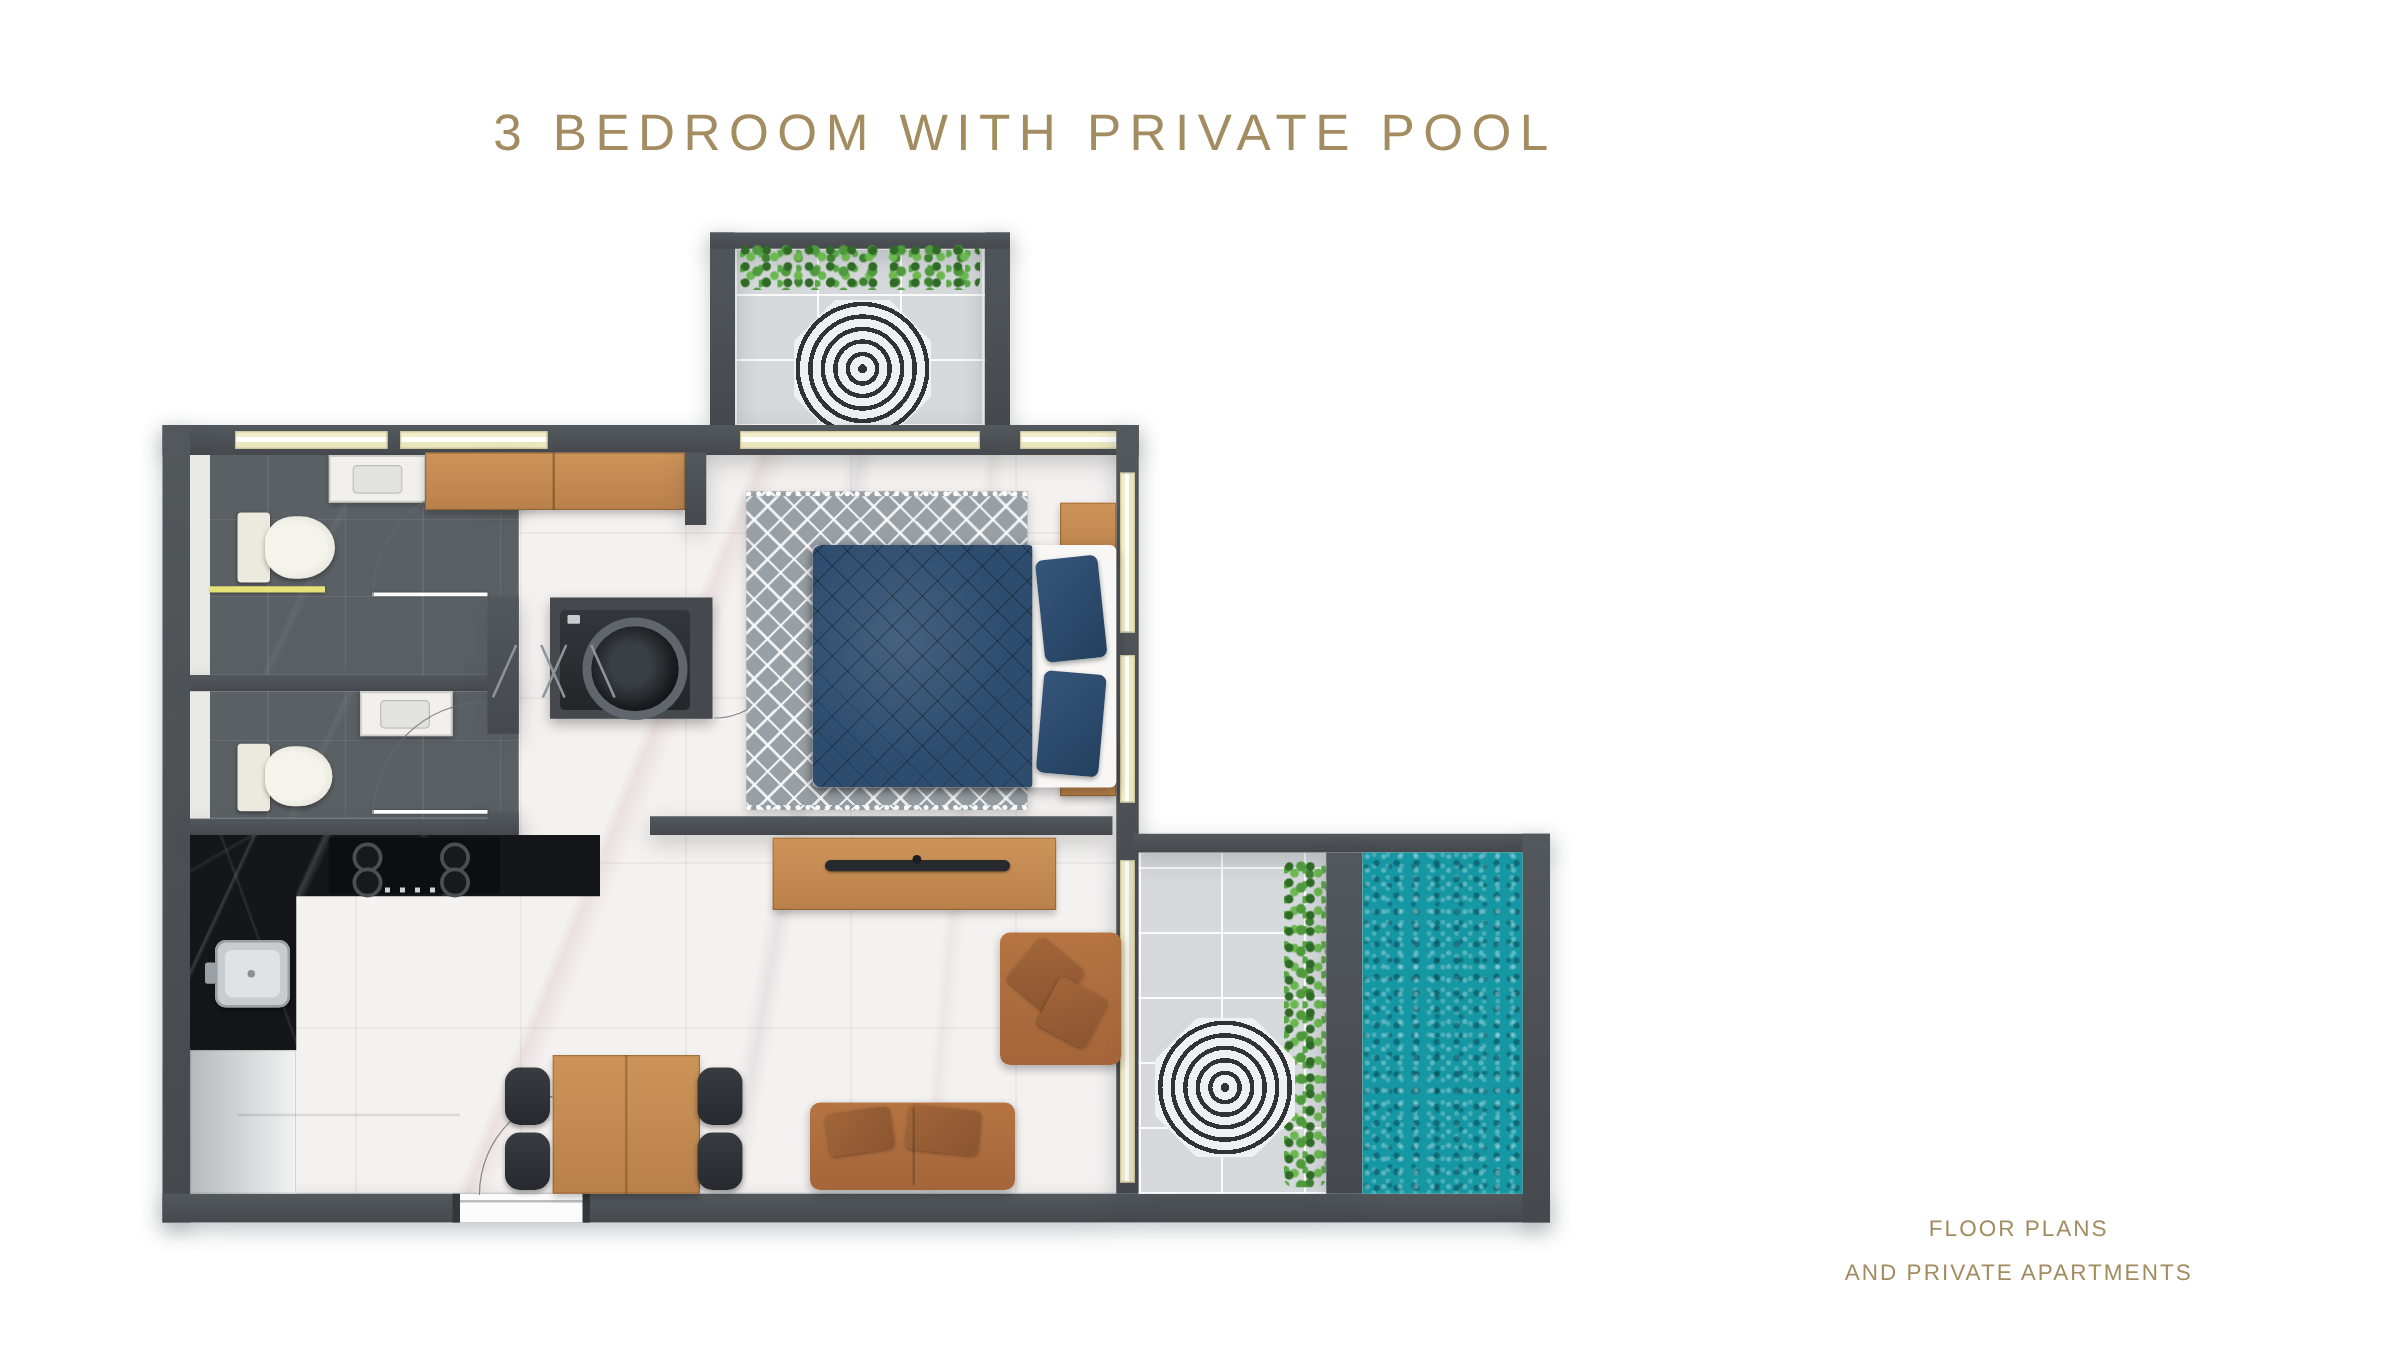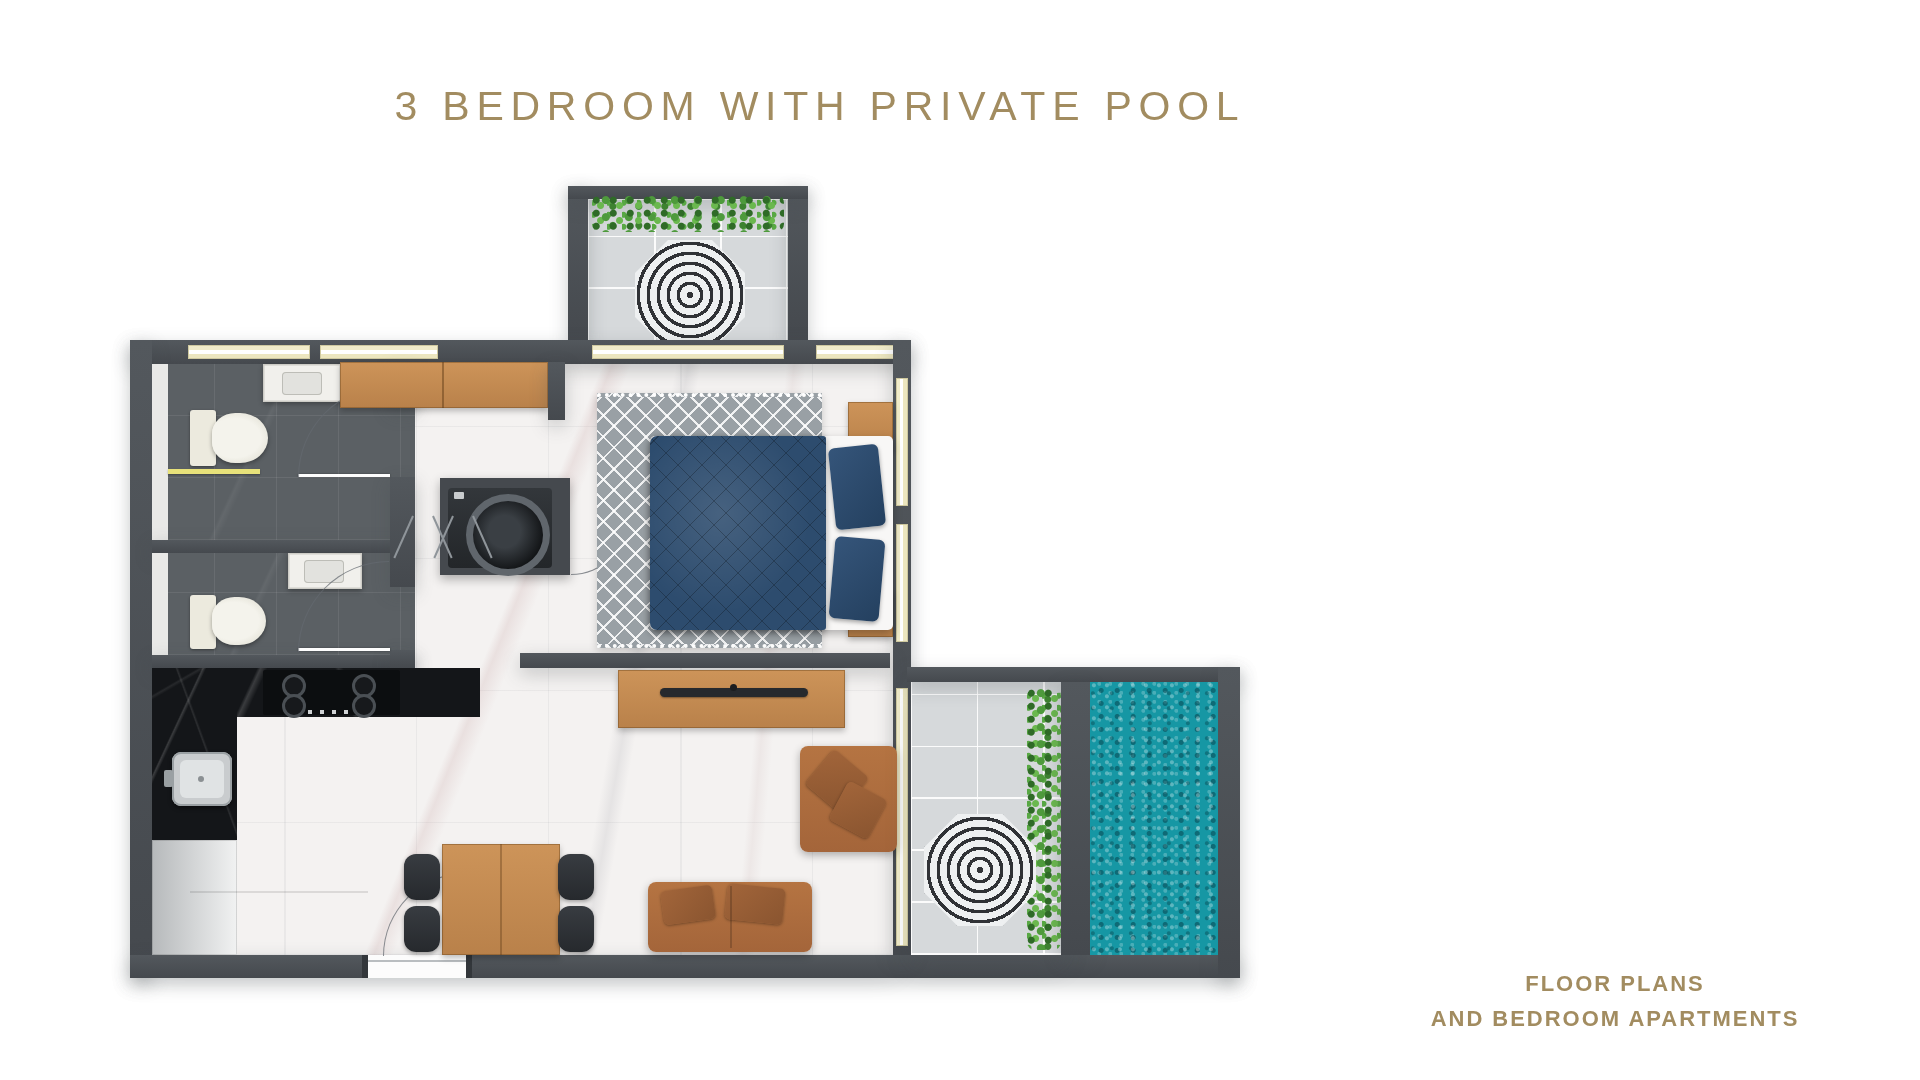--- a/index.html
+++ b/index.html
@@ -2,21 +2,21 @@
 <html><head>
 <meta charset="utf-8">
 <style>
   html,body{margin:0;padding:0;width:1920px;height:1080px;background:#ffffff;overflow:hidden;
             font-family:"Liberation Sans", sans-serif;}
   .abs{position:absolute;}
   
   .page-title{position:absolute;left:280px;top:56px;width:1080px;text-align:center;
     font-size:41px;font-weight:500;letter-spacing:0.165em;color:#a28c60;}
   .footer-caption{position:absolute;left:1360px;top:966px;width:510px;text-align:center;
-    font-size:22px;font-weight:700;letter-spacing:0.09em;color:#a28c60;line-height:35px;}
+    font-size:18px;font-weight:400;letter-spacing:0.09em;color:#a28c60;line-height:35px;}
   
   .plan{position:absolute;left:130px;top:186px;width:1110px;height:792px;}
   
   .wall{background:linear-gradient(180deg,#53585d,#45494e);box-shadow:0 6px 18px rgba(70,75,80,.28);}
   
   .marble{background-color:#f4f2f1;background-image:
     linear-gradient(112deg, transparent 46%, rgba(196,160,160,.22) 47%, transparent 49%),
     linear-gradient(100deg, transparent 62%, rgba(150,150,158,.16) 63.5%, transparent 65%),
     linear-gradient(128deg, transparent 23%, rgba(150,150,158,.13) 24.5%, transparent 26%),
     linear-gradient(95deg, transparent 80%, rgba(196,170,170,.15) 81%, transparent 82.5%),
@@ -202,16 +202,16 @@
     <div class="abs wall" style="left:1088px;top:481px;width:22px;height:311px;"></div>
     <div class="abs hedge" style="left:897px;top:502px;width:34px;height:262px;"></div>
     <div class="abs wall" style="left:931px;top:496px;width:29px;height:273px;"></div>
     <div class="abs pool-water" style="left:960px;top:496px;width:128px;height:273px;"></div>
     <div class="abs umbrella" style="left:794px;top:628px;width:112px;height:112px;"></div>
 
   </div>
 
   <div class="footer-caption">
     <div>FLOOR PLANS</div>
-    <div>AND BEDROOM APARTMENTS</div>
+    <div>AND PRIVATE APARTMENTS</div>
   </div>
 
 </div>
 
 </body></html>

